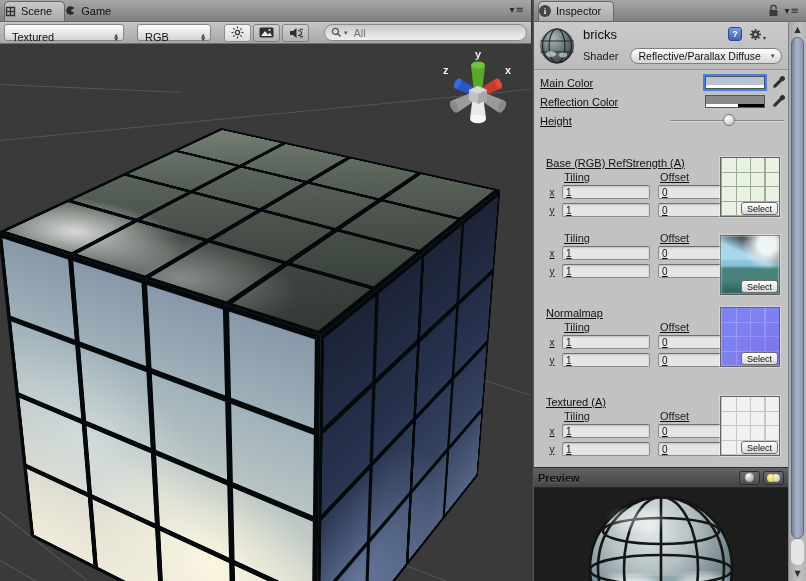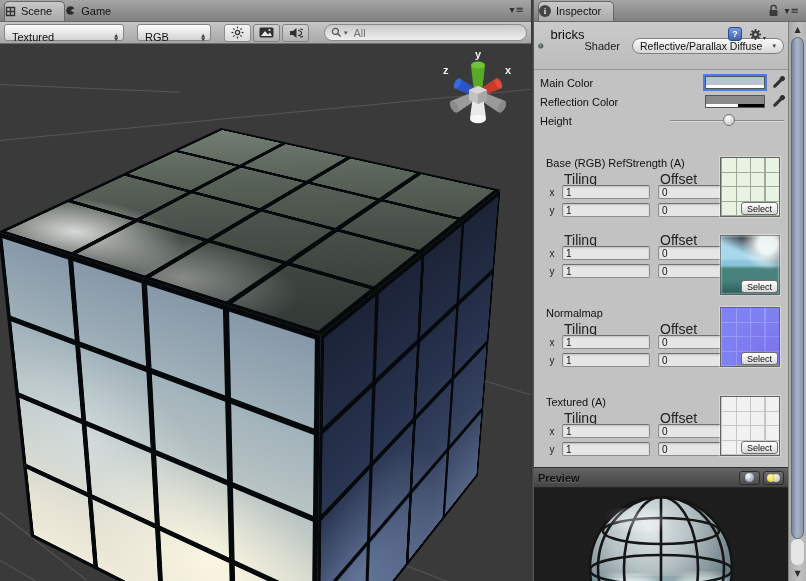--- a/index.html
+++ b/index.html
@@ -115,59 +115,59 @@
     position:absolute; left:0; top:22px; width:254px; bottom:0;
     background:#c2c2c2; display:flex; flex-direction:column;
   }
   .insp-icons { position:absolute; right:6px; top:4px; display:flex; align-items:center; gap:6px; }
 
   .mat-header {
     flex:0 0 48px; border-bottom:1px solid #949494;
     background:linear-gradient(#cacaca,#bcbcbc);
     display:flex; padding:4px 4px 2px 4px; gap:7px; position:relative;
   }
-  .mat-text { display:flex; flex-direction:row; justify-content:space-between; flex:1; padding:1px 0 3px 0; }
+  .mat-text { display:flex; flex-direction:column; justify-content:space-between; flex:1; padding:1px 0 3px 0; }
   .mat-name { font-size:13px; color:#0d0d0d; }
   .shader-row { display:flex; align-items:center; gap:10px; font-size:11px; color:#1a1a1a; }
   .shader-dd {
     width:152px; height:16px; margin-left:2px;
     background:linear-gradient(#fdfdfd,#d6d6d6); border:1px solid #808080; border-radius:8px;
     display:flex; align-items:center; justify-content:space-between;
     font-size:10.5px; padding:0 7px; color:#111;
   }
   .hdr-btns { position:absolute; right:22px; top:5px; display:flex; gap:7px; align-items:center; }
   .help-btn {
     width:14px; height:14px; border-radius:3px;
     background:linear-gradient(#7b9be0,#3f62b5); border:1px solid #2e4a8d;
     color:#fff; font-size:9px; font-weight:bold; display:flex; align-items:center; justify-content:center;
   }
   .gear-btn { display:flex; align-items:flex-end; }
   .gear-caret { font-size:6px; color:#333; margin-left:1px; font-family:"DejaVu Sans",sans-serif; }
 
-  .props { flex:0 0 auto; padding:3px 3px 0 6px; font-size:11px; color:#101010; }
+  .props { flex:0 0 auto; padding:3px 3px 0 6px; font-size:11px; color:#101010;text-decoration:underline; }
   .prow { display:flex; align-items:center; height:19px; }
   .plabel { flex:1; }
   .swatch { width:60px; height:13px; position:relative; border:1px solid #555; background:#b9c4d0; }
   .swatch .alpha { position:absolute; left:0; right:0; bottom:0; height:3px; background:#fff; }
   .swatch.main { box-shadow:0 0 0 2px #4a7de8; }
   .swatch.refl { background:#8a8a8a; }
   .swatch.refl .alpha { background:linear-gradient(90deg,#fff 0 55%,#000 55% 100%); }
   .dropper { margin-left:7px; width:13px; display:flex; }
   .slider { width:114px; height:15px; position:relative; margin-right:1px; }
   .slider .track { position:absolute; left:0; right:0; top:7px; height:2px; background:#898989; border-bottom:1px solid #d8d8d8; }
   .slider .thumb {
     position:absolute; top:1px; left:52%; margin-left:-6px; width:12px; height:12px; border-radius:50%;
     background:radial-gradient(circle at 38% 30%,#ffffff,#cfcfcf 70%,#b5b5b5); border:1px solid #777;
   }
 
   .section { position:relative; margin-top:13px; padding-left:6px; font-size:11px; color:#101010; }
   .section.first { margin-top:2px; }
   .sec-label { height:17px; display:flex; align-items:center;margin-top:24px; }
   .fgrid { display:grid; grid-template-columns:16px 88px 8px 92px; align-items:center; }
-  .fhead { height:12px; font-size:14px; color:#222; }
+  .fhead { height:12px; font-size:11px; color:#222; }
   .fhead span { padding-left:2px; }
   .frow { height:18px; }
   .axis { text-align:center; font-size:10px; color:#222; padding-right:4px; }
   input.val {
     width:100%; height:14px; font-size:10px; color:#111;
     background:#e6e6e6; border:1px solid #8d8d8d; border-top-color:#707070;
     border-radius:2px; padding:0 3px; outline:none;
     box-shadow:inset 0 1px 2px rgba(0,0,0,0.18);
     font-family:"Liberation Sans",sans-serif;
   }

